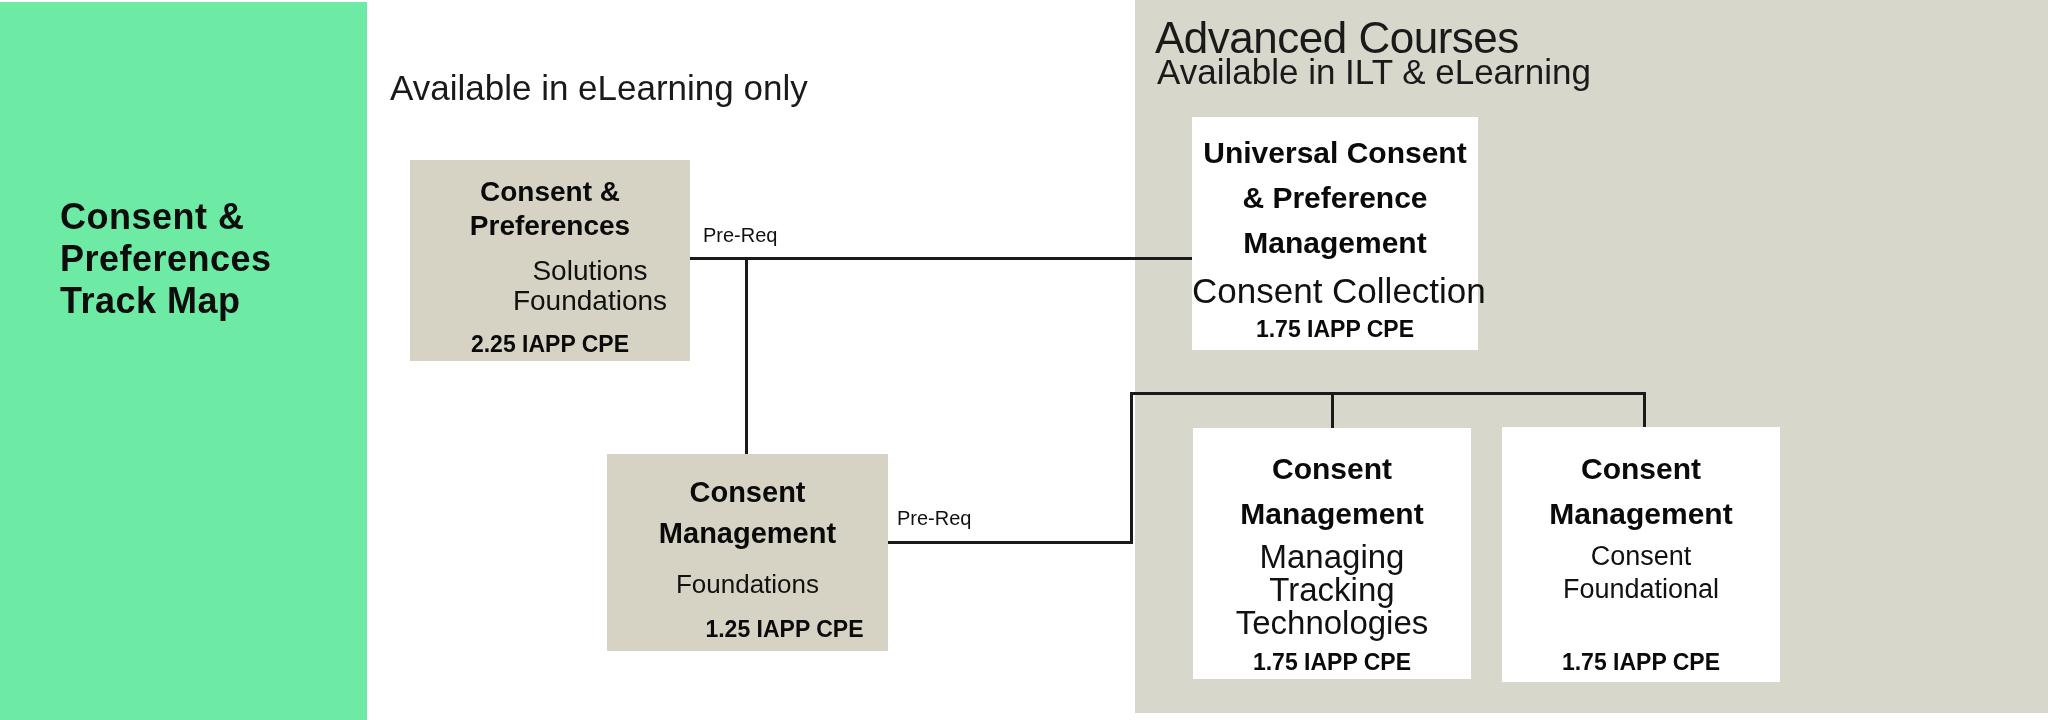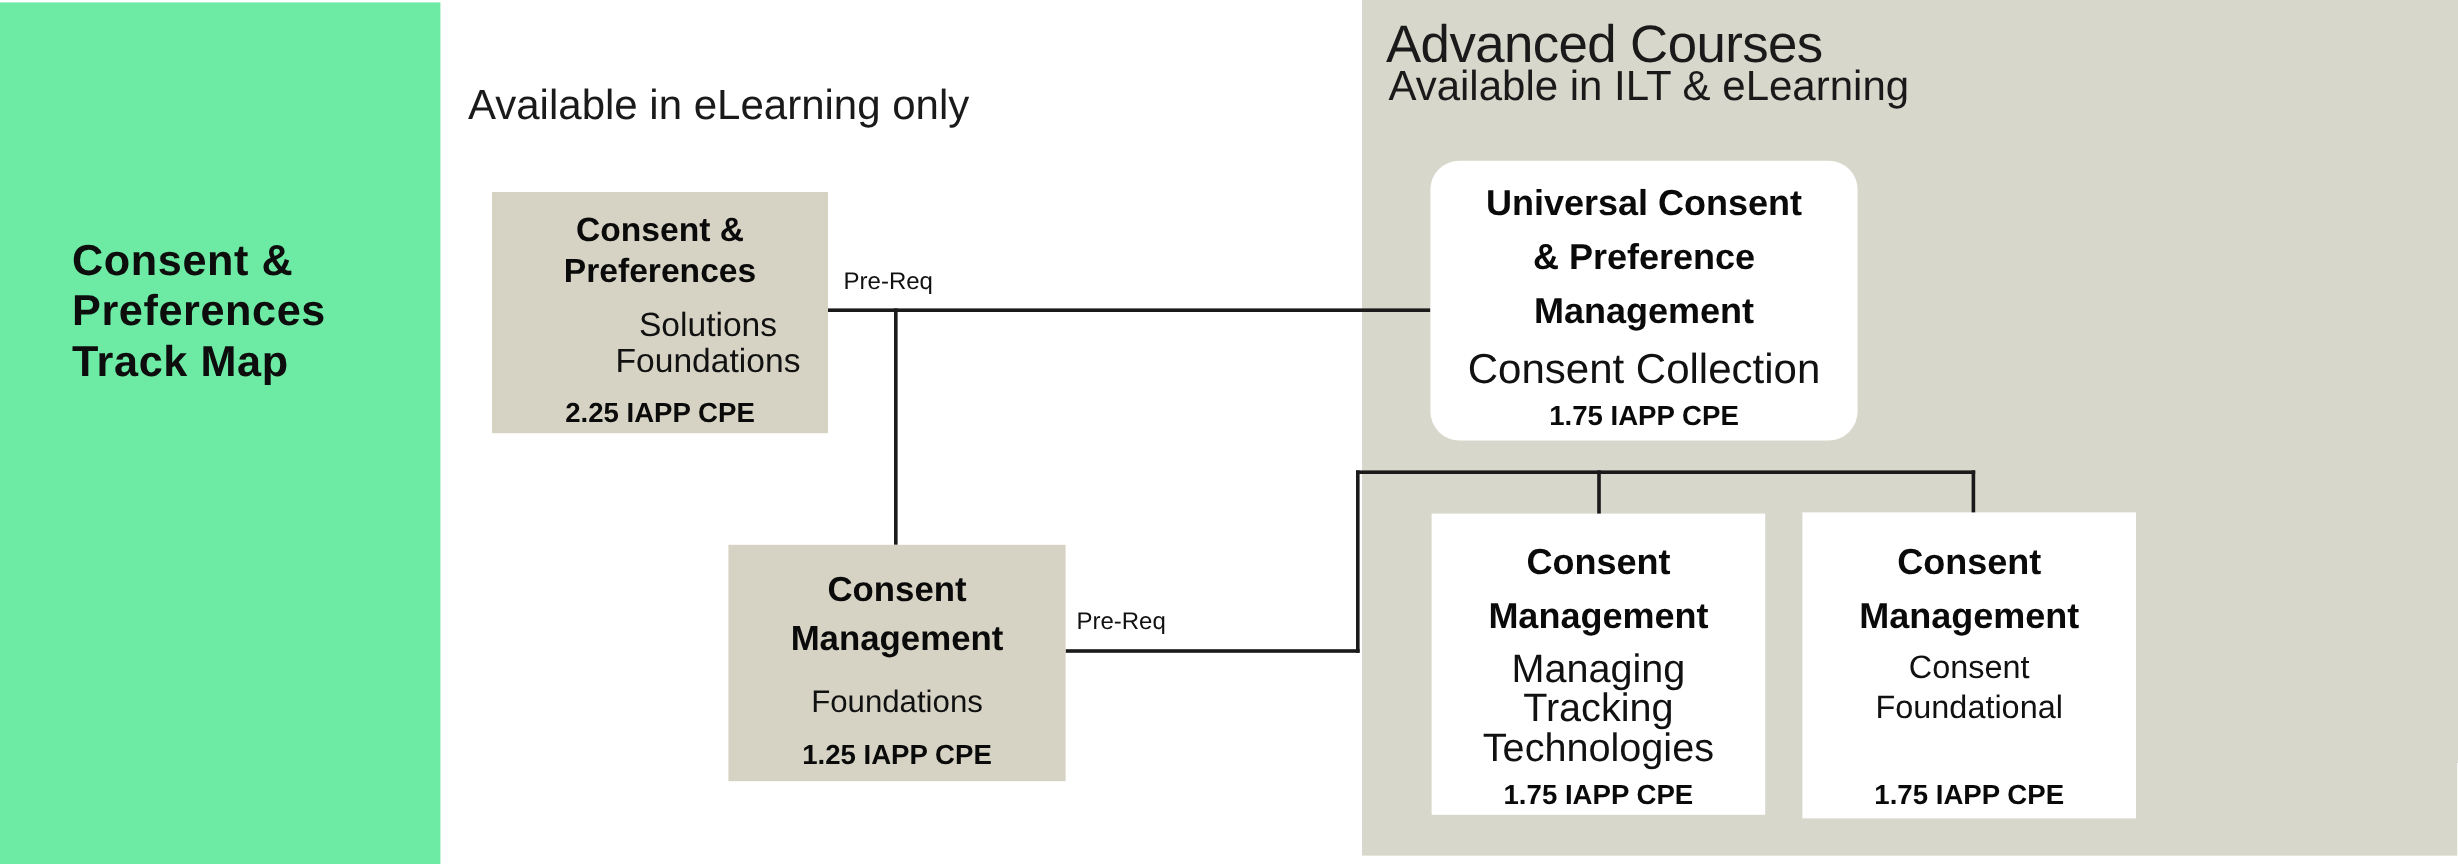--- a/index.html
+++ b/index.html
@@ -59,24 +59,24 @@
   
   #box-cp{left:410px;top:160px;width:280px;height:201px;}
   #box-cp .ttl{top:15px;font-size:28px;line-height:34px;}
   #box-cp .sub{top:96px;font-size:28px;line-height:30px;margin-left:40px;}
   #box-cp .cpe{top:171px;}
 
   
   #box-cmf{left:607px;top:454px;width:281px;height:197px;}
   #box-cmf .ttl{top:18px;font-size:29px;line-height:41px;}
   #box-cmf .sub{top:115px;font-size:26px;}
-  #box-cmf .cpe{top:162px;}
+  #box-cmf .cpe{top:162px;padding-left:37px;}
 
   
-  #box-ucpm{left:1192px;top:134px;width:356px;height:233px;border-radius:24px;}
+  #box-ucpm{left:1192px;top:117px;width:286px;height:233px;}
   #box-ucpm .ttl{top:13px;font-size:30px;line-height:45px;}
   #box-ucpm .sub{top:154px;font-size:35px;}
   #box-ucpm .cpe{top:199px;}
 
   
   #box-cmtt{left:1193px;top:428px;width:278px;height:251px;}
   #box-cmtt .ttl{top:18px;font-size:30px;line-height:45px;}
   #box-cmtt .sub{top:112px;font-size:33px;line-height:33px;}
   #box-cmtt .cpe{top:221px;}
 

